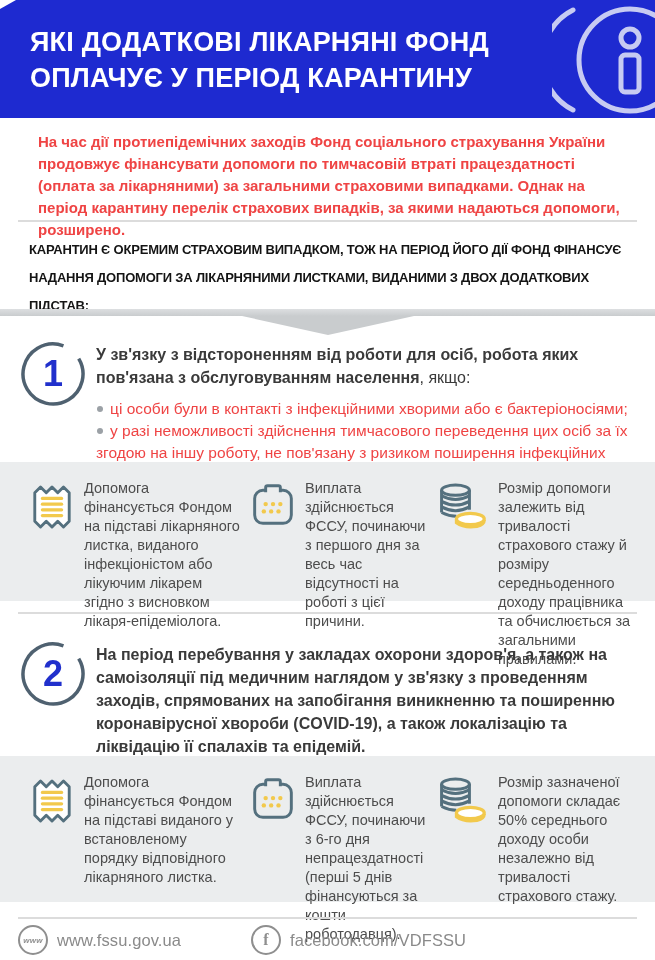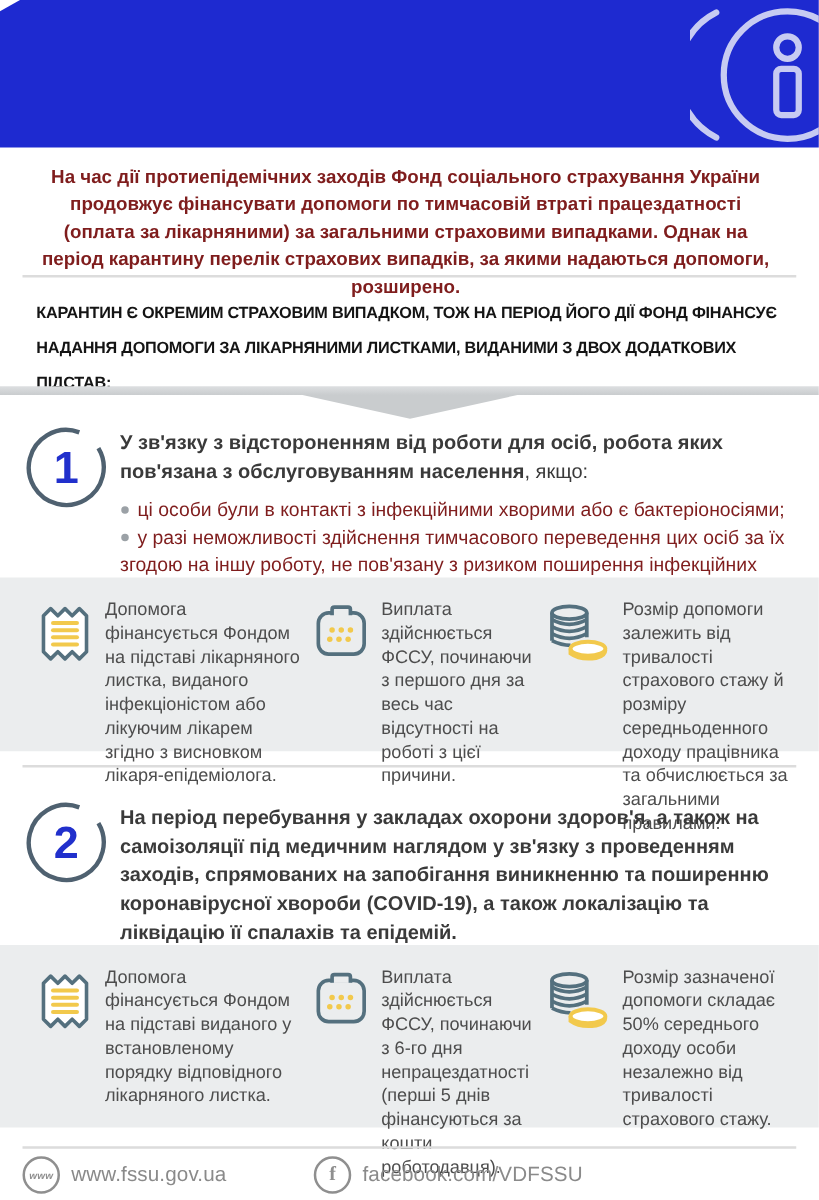--- a/index.html
+++ b/index.html
@@ -9,22 +9,22 @@
 
   
   .header{left:0;top:0;width:655px;height:118px;background:#1e2ad0;overflow:hidden;}
   .corner-notch{left:0;top:0;width:0;height:0;
     border-top:9px solid #fff;border-right:16px solid transparent;}
   .header-title{left:30px;top:24px;width:520px;color:#fff;font-weight:800;
     font-size:27px;line-height:36px;letter-spacing:.2px;}
   .info-svg{left:552px;top:2px;}
 
   
-  .intro{left:26px;top:131px;width:597px;font-weight:700;font-size:15px;
-    line-height:22px;color:#7f1d1d;text-align:center;}
+  .intro{left:38px;top:131px;width:597px;font-weight:700;font-size:15px;
+    line-height:22px;color:#ef4444;}
 
   .hline{height:0;border-top:2px solid #dcdcdc;}
   .hline1{left:18px;top:220px;width:619px;}
   .hline2{left:18px;top:612px;width:619px;}
   .hline3{left:18px;top:917px;width:619px;}
 
   
   .banner{left:29px;top:236px;width:597px;font-weight:800;font-size:13px;
     line-height:28px;color:#141414;letter-spacing:-.2px;}
 
@@ -41,21 +41,21 @@
   .sec2{left:20px;top:641px;width:625px;}
   .num-wrap{position:relative;flex:0 0 66px;height:66px;margin-right:10px;}
   .num-wrap svg{position:absolute;left:0;top:0;}
   .num-label{position:absolute;left:0;top:0;width:66px;height:66px;display:flex;
     align-items:center;justify-content:center;color:#2130cc;font-weight:800;
     font-size:36px;}
   .sec-text{flex:1;max-width:552px;padding-top:2px;}
   .s-heading{font-size:16px;line-height:23px;color:#3a3a3a;}
   .s-heading .hb{font-weight:700;}
   .s-heading .hr{font-weight:400;text-align:center;}
-  .bullets{margin-top:9px;font-size:15.5px;line-height:22px;color:#7f1d1d;}
+  .bullets{margin-top:9px;font-size:15.5px;line-height:22px;color:#ef4444;}
   .bullet .dot{display:inline-block;width:6px;height:6px;border-radius:50%;
     background:#9ba1a6;margin:0 7px 2px 1px;vertical-align:middle;}
 
   
   .grey-row{left:0;width:655px;background:#ebedee;display:flex;
     padding:17px 20px 0 30px;box-sizing:border-box;gap:9px;}
   .row1{top:462px;height:139px;}
   .row2{top:756px;height:146px;}
   .card{display:flex;align-items:flex-start;}
   .card-c1{width:212px;}
@@ -74,20 +74,24 @@
     box-sizing:border-box;display:flex;align-items:center;justify-content:center;
     margin-right:9px;flex:0 0 auto;color:#8f8f8f;}
   .f-www{font-size:8px;font-weight:700;letter-spacing:.2px;font-style:italic;}
   .f-fb{font-size:16px;font-weight:600;font-family:"Liberation Serif",serif;}
   .f-label{font-size:16.5px;font-weight:500;color:#8a8a8a;letter-spacing:.1px;}
 </style>
 </head>
 <body>
 
 <div class="abs header">
+  <div class="abs header-title">
+    <div>ЯКІ ДОДАТКОВІ ЛІКАРНЯНІ ФОНД</div>
+    <div>ОПЛАЧУЄ У ПЕРІОД КАРАНТИНУ</div>
+  </div>
   <svg class="abs info-svg" width="130" height="116" viewBox="0 0 130 116">
     <g fill="none" stroke="#c7cbf2" stroke-width="5">
       <path d="M21,8 A56,56 0 0,0 21,108" stroke-linecap="round"></path>
       <circle cx="78" cy="58" r="51"></circle>
       <circle cx="78" cy="36" r="9"></circle>
       <rect x="69" y="53" width="18" height="37" rx="4"></rect>
     </g>
   </svg>
   <div class="abs corner-notch"></div>
 </div>

